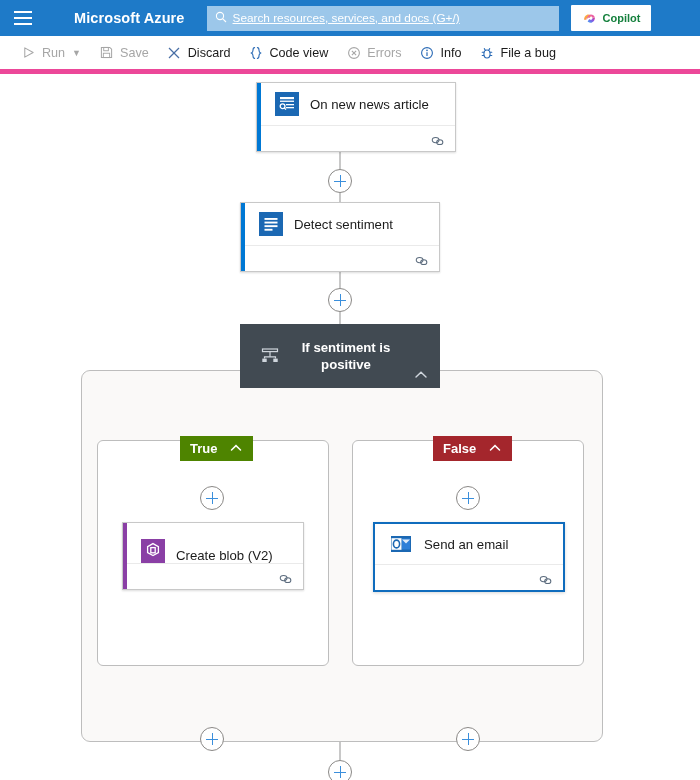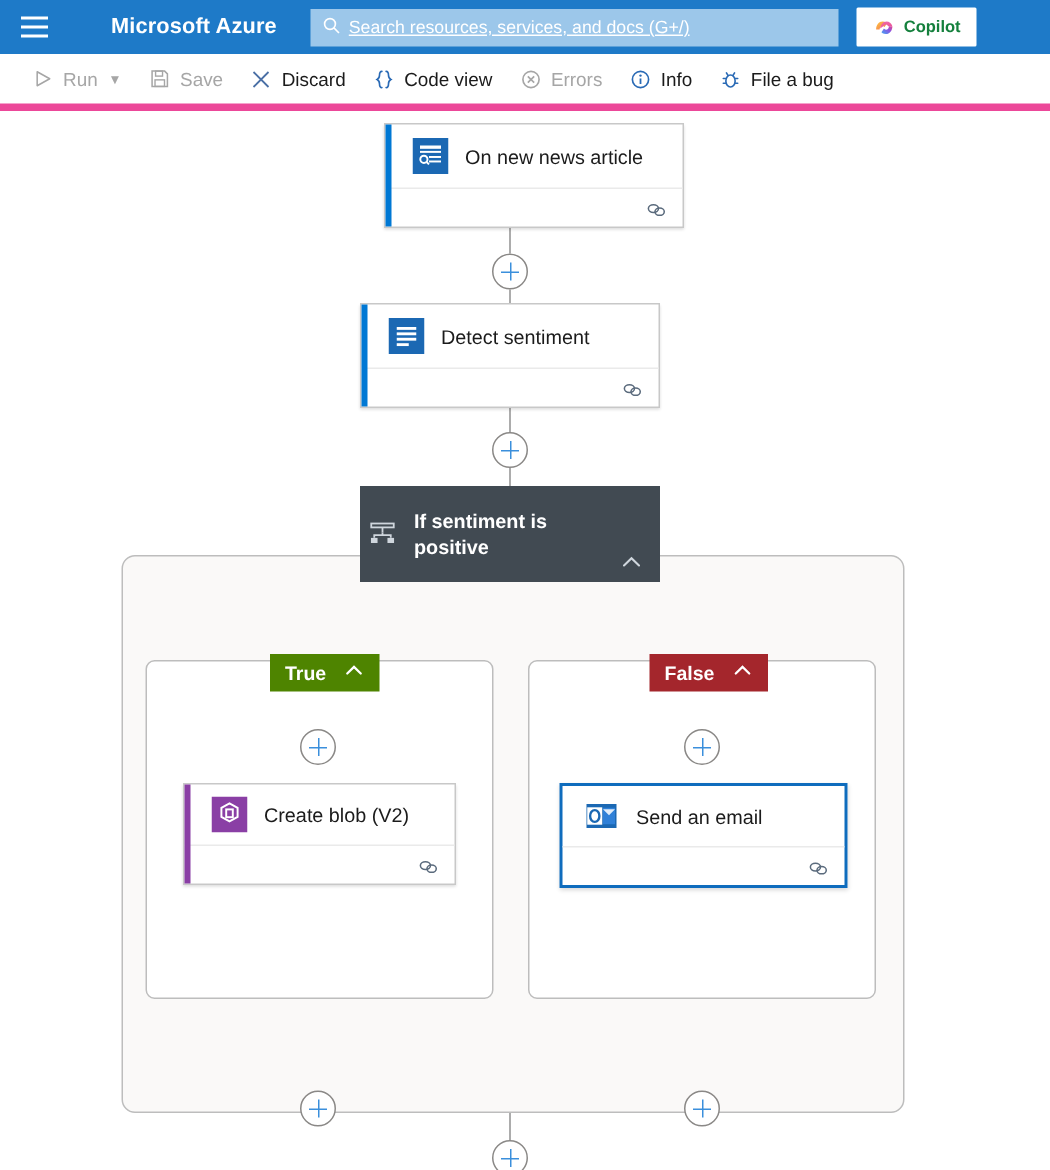--- a/index.html
+++ b/index.html
@@ -99,21 +99,22 @@
   .link-ic { width: 15px; height: 12px; }
 
   .node.selected { border: 2px solid #0f6cbd; box-shadow: 0 1px 3px rgba(0,0,0,.16); }
 
   
   .cond-node {
     position: absolute;
     width: 200px; height: 64px;
     background: #414a52;
     display: flex; align-items: center; gap: 10px;
-    padding-left: 4px;
+    padding-left: 19px;
+    text-align: center;
   }
   .cond-title {
     color: #ffffff; font-size: 13.2px; font-weight: bold; line-height: 17px;
     width: 110px;
   }
   .cond-chev {
     position: absolute; right: 11px; bottom: 6px;
     width: 16px; height: 14px;
   }
 
@@ -390,21 +391,21 @@
     <span>
       <svg width="14" height="12" viewBox="0 0 14 12">
           <polyline points="2.5,8 7,3.6 11.5,8" fill="none" stroke="#ffffff" stroke-width="1.5" stroke-linecap="round"></polyline>
         </svg>
     </span>
   </div>
   <div class="plus" style="left:200px; top:412px;"></div>
 
   <div class="node" style="left:122px; top:448px; width:182px;">
     <div class="accent" style="background:#8A3FA5;"></div>
-    <div class="node-head" style="height:40px;">
+    <div class="node-head" style="height:40px;align-items:flex-end;">
       <span class="app-ic">
         <svg width="24" height="24" viewBox="0 0 24 24">
           <rect width="24" height="24" fill="#8A3FA5"></rect>
           <polygon points="12,4.6 17.4,7.6 17.4,13.6 12,16.6 6.6,13.6 6.6,7.6" fill="none" stroke="#ffffff" stroke-width="1.3"></polygon>
           <rect x="9.8" y="8.6" width="4.4" height="5.2" fill="none" stroke="#ffffff" stroke-width="1.3"></rect>
         </svg>
       </span>
       <span class="node-title">Create blob (V2)</span>
     </div>
     <div class="node-foot">

